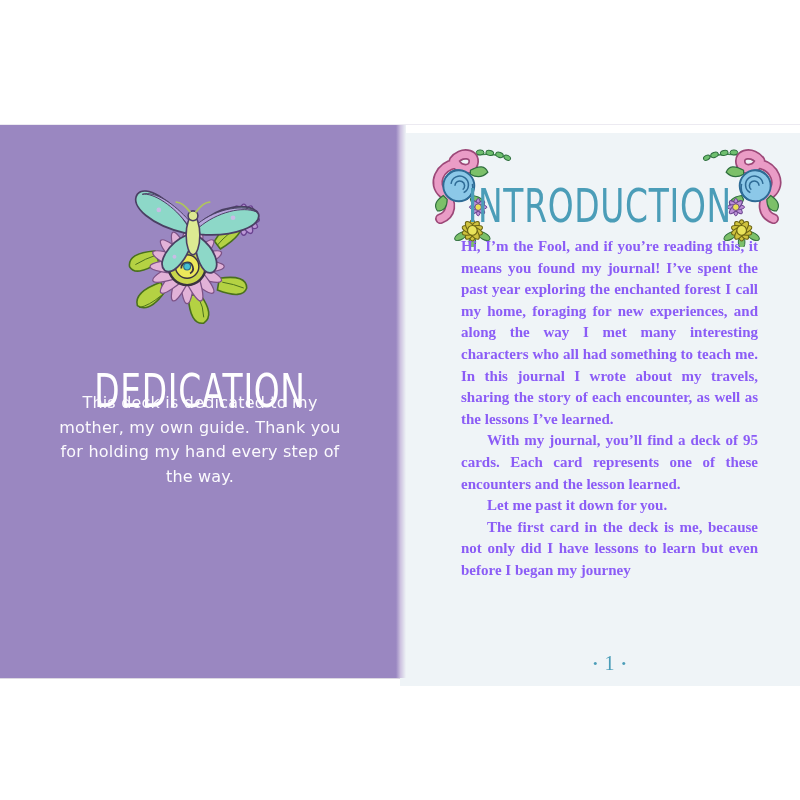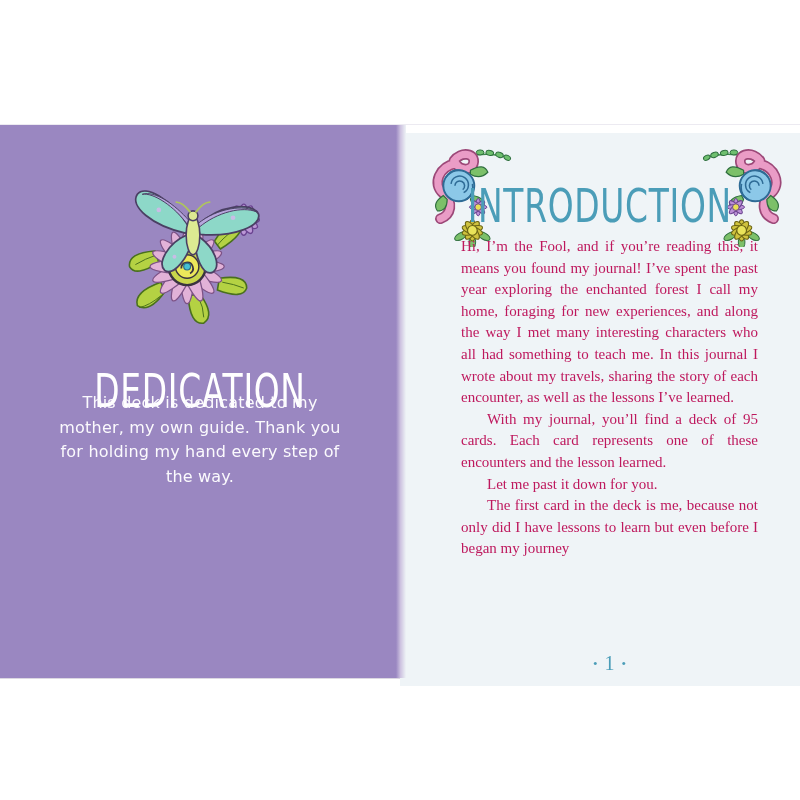--- a/index.html
+++ b/index.html
@@ -40,23 +40,24 @@
   }
   .corner{position:absolute;top:12px;width:92px;height:102px;}
   .corner.tl{left:22px;}
   .corner.tr{right:8px;transform:scaleX(-1);}
   .intro-title{
     position:absolute;left:0;top:49px;width:400px;text-align:center;
     color:#4b9db8;font-size:47px;line-height:1;font-weight:400;white-space:nowrap;
   }
   .intro-body{
     position:absolute;left:61px;top:103px;width:297px;
-    color:#be185d;font-size:15px;line-height:21.6px;
+    color:#8b5cf6;font-size:15px;line-height:21.6px;
     font-family:"Liberation Serif","DejaVu Serif",serif;
     text-align:justify;
+    font-weight:bold;
   }
   .intro-body p{margin:0;}
   .intro-body p.indent{text-indent:26px;}
   .page-number{
     position:absolute;left:61px;top:519px;width:297px;text-align:center;
     color:#4b9db8;font-family:"Liberation Serif",serif;font-size:20px;
   }
   .page-number .dot{font-size:13px;vertical-align:2px;padding:0 7px;}
 </style>
 </head>

